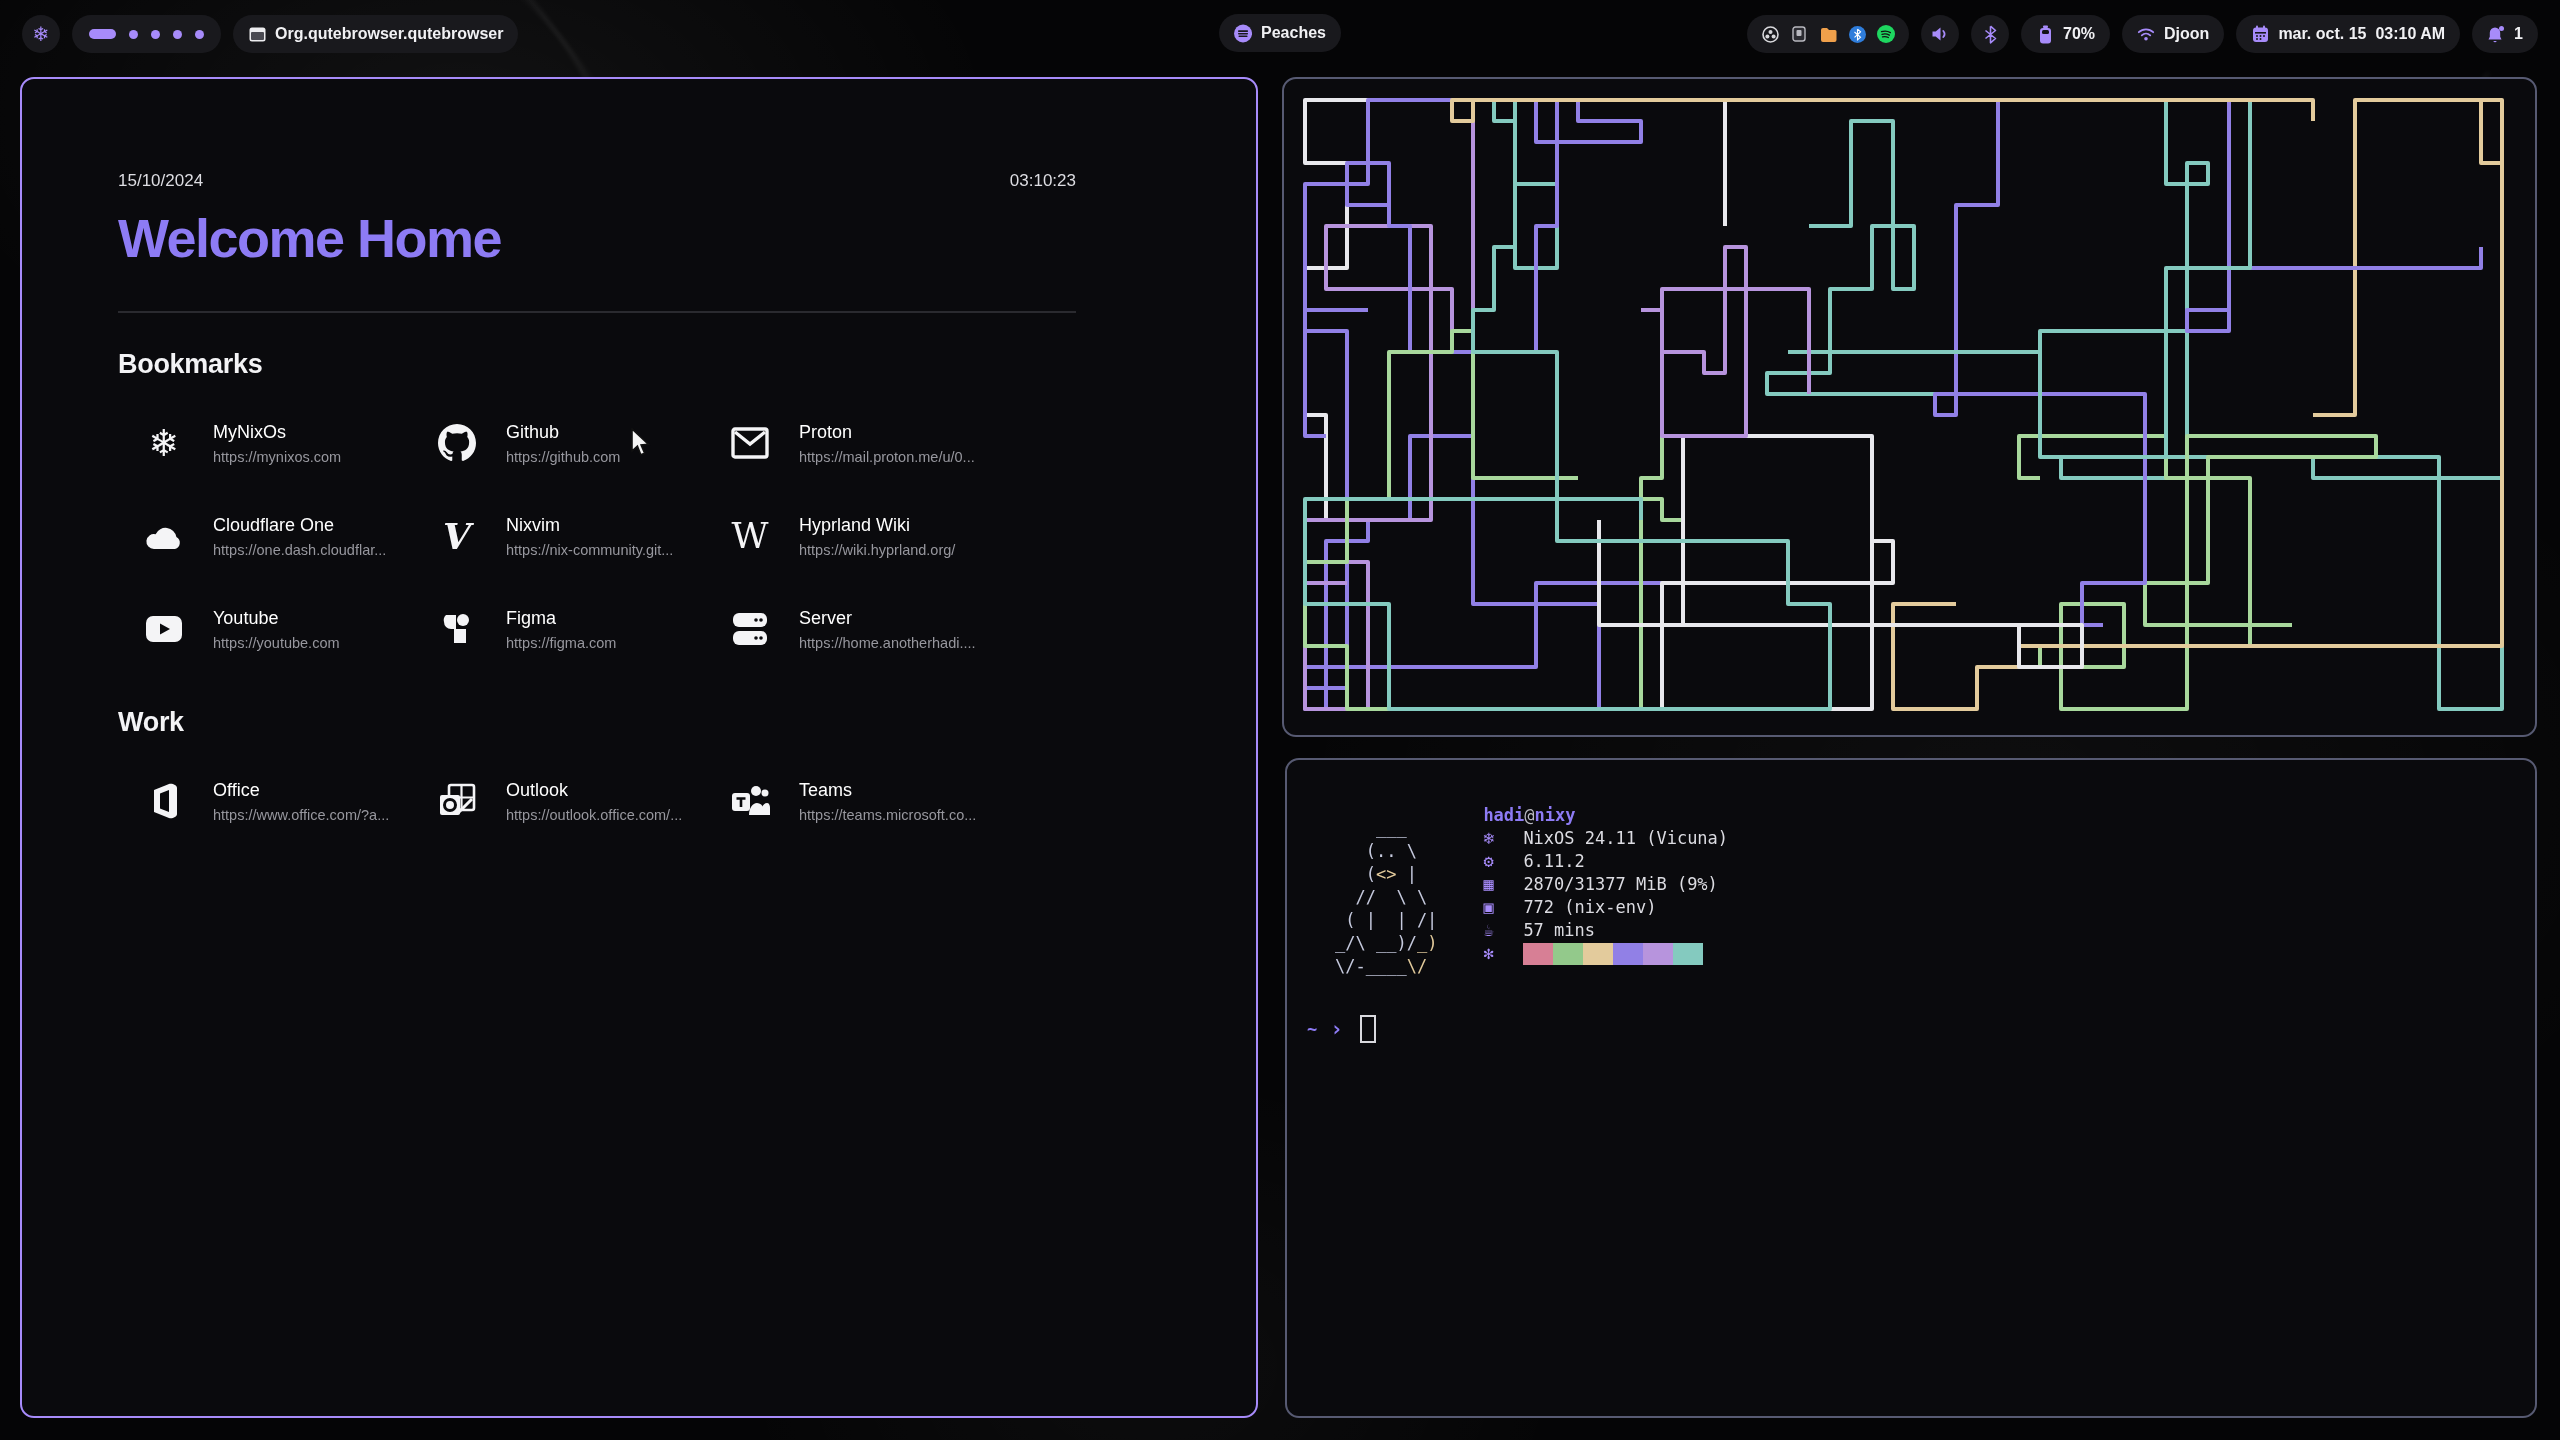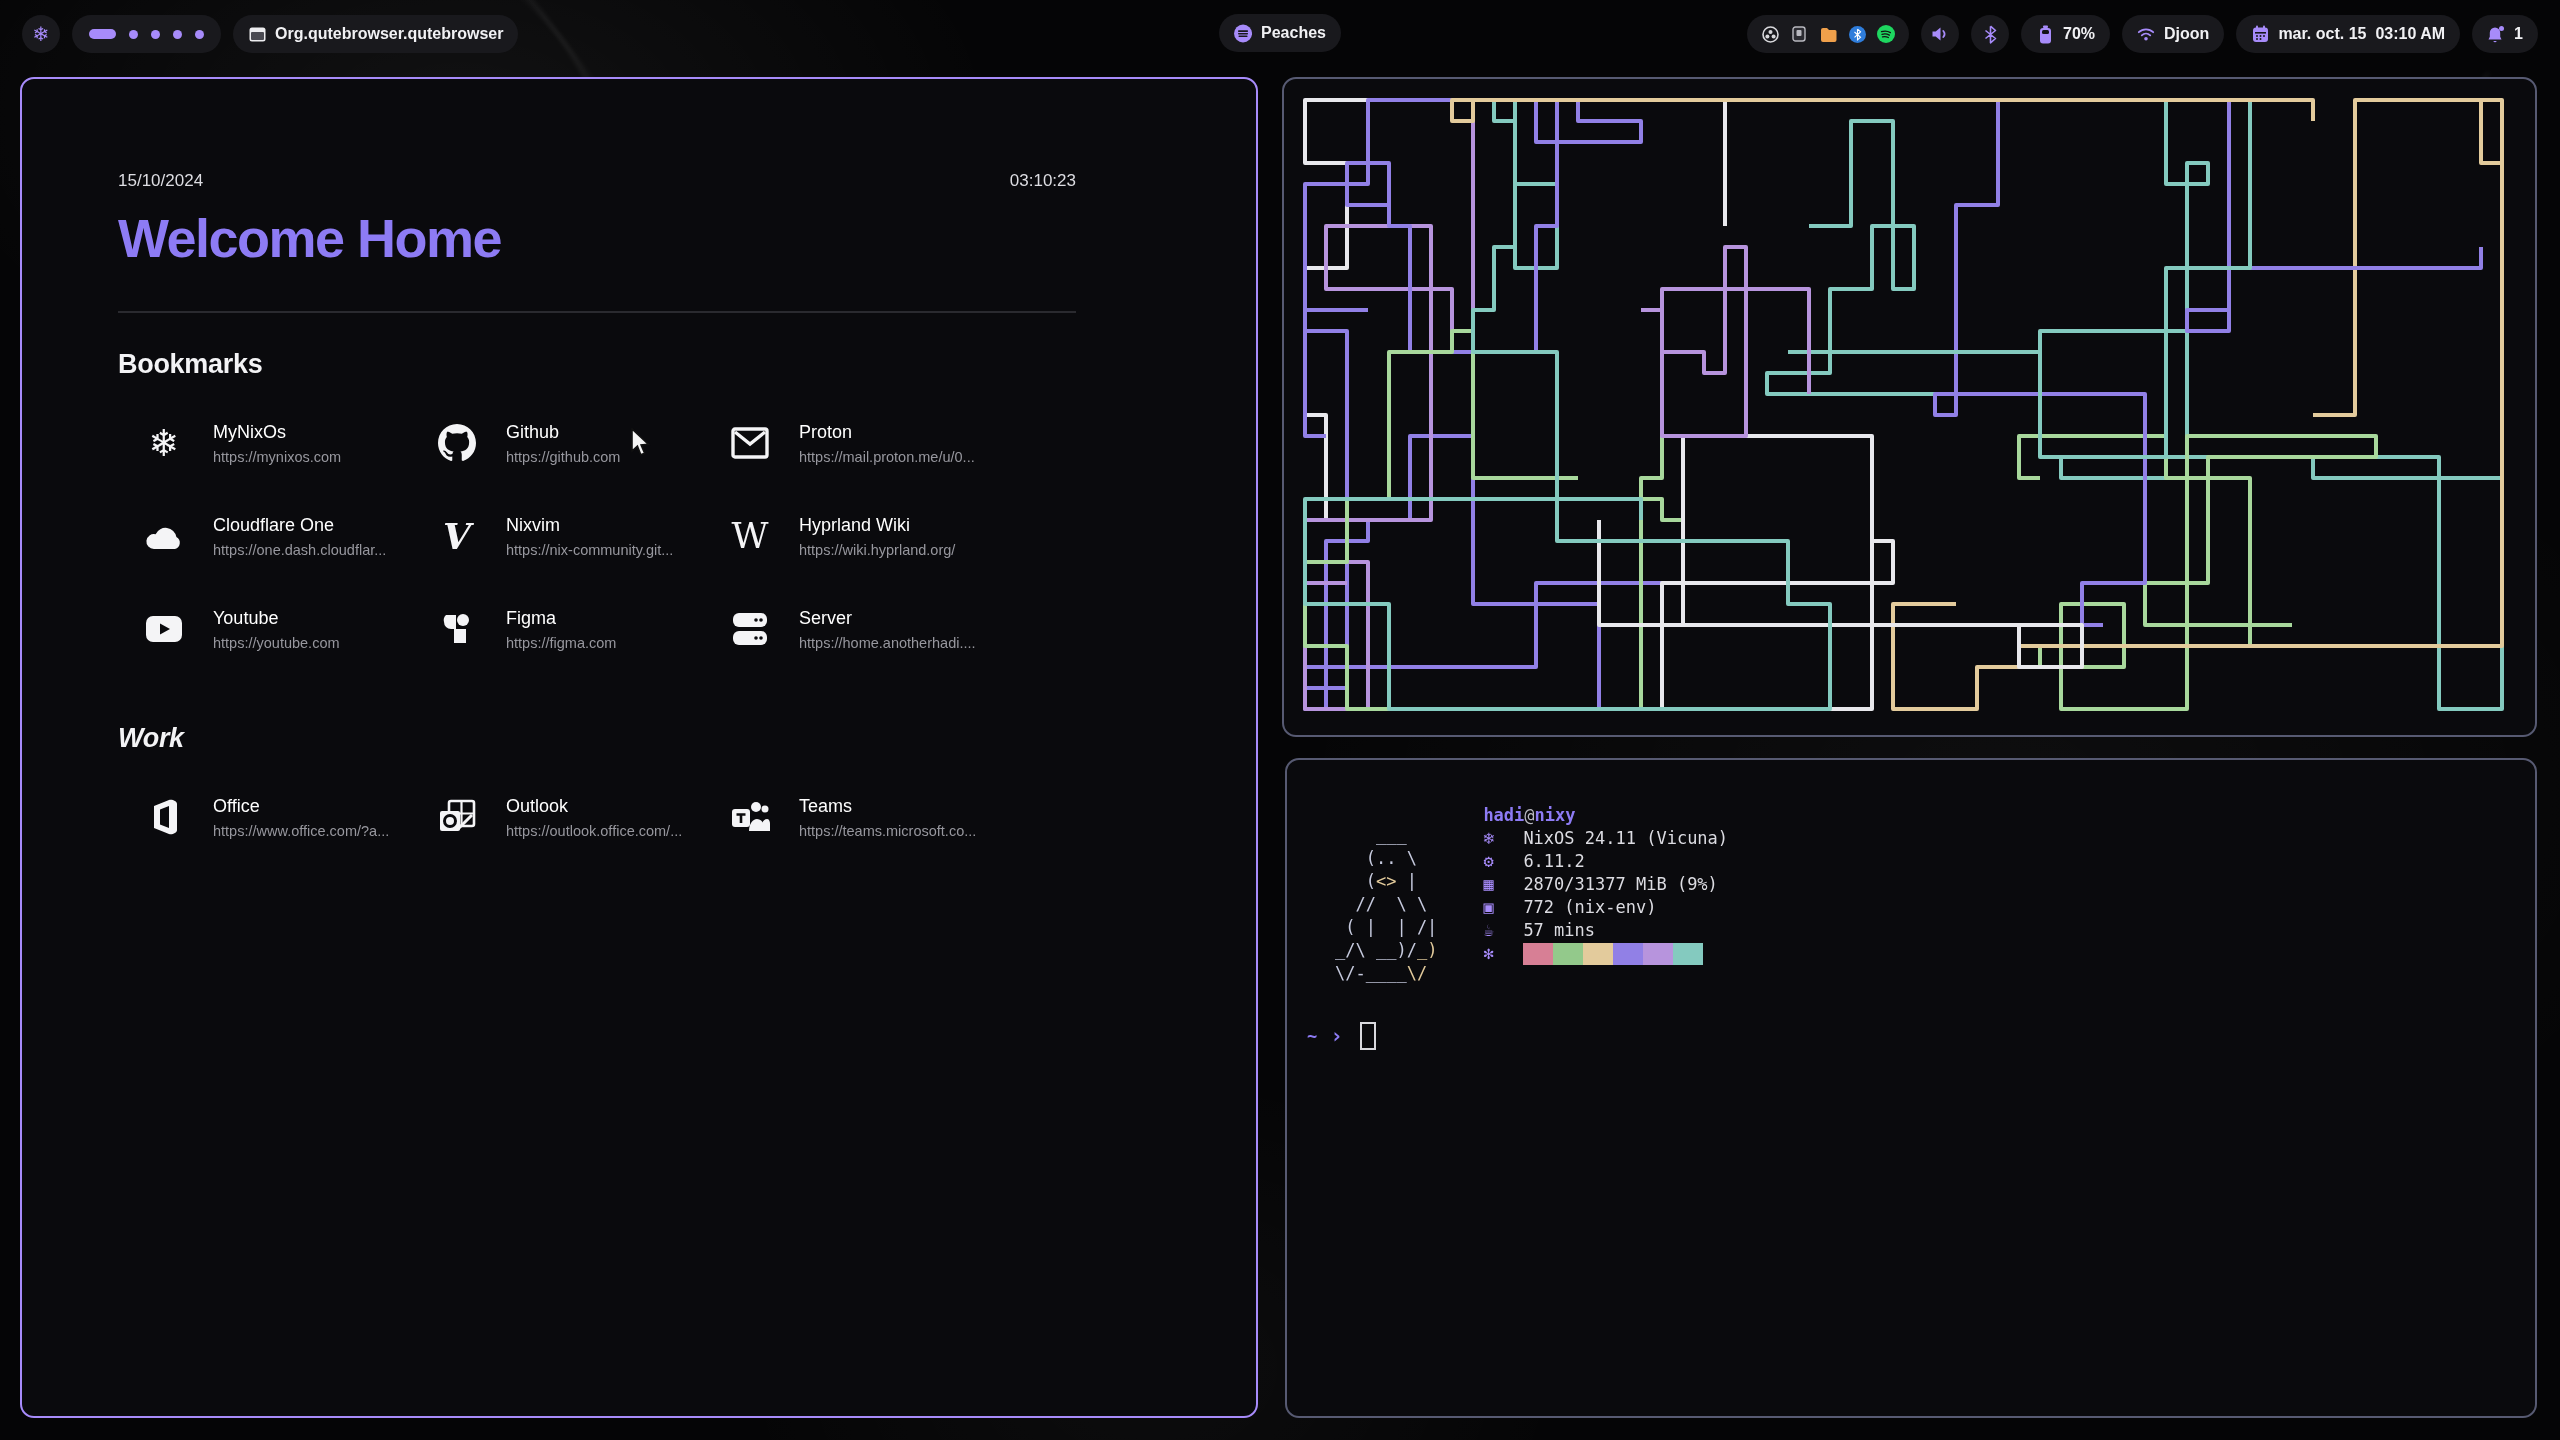--- a/index.html
+++ b/index.html
@@ -346,21 +346,21 @@
               <circle cx="30" cy="27" r="1.8" fill="#0a0a0d"></circle>
             </svg>
         </span>
         <span class="bm-txt">
             <span class="bm-label">Server</span>
             <span class="bm-url">https://home.anotherhadi....</span>
           </span>
       </div>
     </div>
 
-    <div class="sec-head" style="margin-top:64px;font-style:italic;">Work</div>
+    <div class="sec-head" style="margin-top:48px;">Work</div>
     <div class="bm-grid">
 
       <div class="bm">
         <span class="bm-ico">
           <svg width="28" height="36" viewBox="0 0 28 36">
               <path d="M19 1L4 7v22l15 6c3 1 8-1 8-4V5c0-3-5-5-8-4zM19 7v22l-9-3.5v-15z" fill="#f4f4f6"></path>
             </svg>
         </span>
         <span class="bm-txt">
             <span class="bm-label">Office</span>
@@ -420,21 +420,21 @@
       <path d="M588 462 L588 483 L588 504 L588 525 L588 546 L588 567 L588 588 L588 609 L588 630 L567 630 L546 630 L525 630 L504 630 L483 630 L462 630 L441 630 L420 630 L399 630 L378 630 L378 609 L378 588 L378 567 L378 546 L399 546 L420 546 L441 546 L462 546 L483 546 L504 546 L525 546 L546 546 L567 546 L588 546 L609 546 L630 546 L651 546 L672 546 L693 546 L714 546 L735 546 L735 567 L735 588 L756 588 L777 588 L798 588 L798 567 L798 546 L777 546 L756 546 L735 546 L714 546 L693 546 L672 546 L651 546 L630 546 L609 546 L588 546 L567 546 L546 546 L525 546 L504 546 L483 546 L462 546 L441 546 L420 546 L399 546 L399 525 L399 504 L399 483 L399 462 L399 441 L399 420 L399 399 L399 378 L399 357 L420 357 L441 357 L462 357 L483 357 L504 357 L525 357 L546 357 L567 357 L588 357 L588 378 L588 399 L588 420 L588 441 L588 462 L609 462 L609 483 L609 504 L588 504 L567 504 L546 504 L525 504 L504 504 L483 504 L462 504 L441 504 L420 504 L399 504 L378 504 L378 525 L378 546 L357 546 L336 546 L315 546 L315 525 L315 504 L315 483 L315 462 L315 441" fill="none" stroke="#e8e8ec" stroke-width="4" stroke-linejoin="round" stroke-linecap="butt"></path>
       <path d="M189 21 L189 42 L168 42 L168 21 L189 21 L210 21 L231 21 L252 21 L273 21 L294 21 L315 21 L336 21 L357 21 L378 21 L399 21 L420 21 L441 21 L462 21 L483 21 L504 21 L525 21 L546 21 L567 21 L588 21 L609 21 L630 21 L651 21 L672 21 L693 21 L714 21 L735 21 L756 21 L777 21 L798 21 L819 21 L840 21 L861 21 L882 21 L903 21 L924 21 L945 21 L966 21 L987 21 L1008 21 L1029 21 L1029 42" fill="none" stroke="#e3cb9c" stroke-width="4" stroke-linejoin="round" stroke-linecap="butt"></path>
       <path d="M231 168 L210 168 L210 189 L210 210 L210 231 L189 231 L189 252 L189 273 L210 273 L231 273 L252 273 L273 273 L273 294 L273 315 L273 336 L273 357 L273 378 L273 399 L273 420 L273 441 L273 462 L294 462 L315 462 L336 462 L357 462 L378 462 L399 462 L420 462 L441 462 L462 462 L483 462 L504 462 L504 483 L504 504 L504 525 L525 525 L546 525 L546 546 L546 567 L546 588 L546 609 L546 630 L525 630 L504 630 L483 630 L462 630 L441 630 L420 630 L399 630 L378 630 L357 630 L336 630 L315 630 L294 630 L273 630 L252 630 L231 630 L210 630 L189 630 L168 630 L147 630 L126 630 L105 630 L105 609 L105 588 L105 567 L105 546 L105 525 L84 525 L63 525 L42 525 L21 525 L21 504 L21 483 L21 462 L21 441 L21 420 L42 420 L63 420 L84 420 L105 420 L126 420 L147 420 L168 420 L189 420 L210 420 L231 420 L252 420 L273 420 L294 420 L315 420 L336 420 L357 420 L357 441" fill="none" stroke="#84cabf" stroke-width="4" stroke-linejoin="round" stroke-linecap="butt"></path>
       <path d="M357 231 L378 231 L378 252 L378 273 L378 294 L378 315 L378 336 L378 357 L399 357 L420 357 L441 357 L462 357 L462 336 L462 315 L462 294 L462 273 L462 252 L462 231 L462 210 L462 189 L462 168 L441 168 L441 189 L441 210 L441 231 L441 252 L441 273 L441 294 L420 294 L420 273 L399 273 L378 273 L378 252 L378 231 L378 210 L399 210 L420 210 L441 210 L462 210 L483 210 L504 210 L525 210 L525 231 L525 252 L525 273 L525 294 L525 315" fill="none" stroke="#b794dd" stroke-width="4" stroke-linejoin="round" stroke-linecap="butt"></path>
     </svg>
 </div>
 
 <div class="win inactive win-term">
   <div class="term">
     <div class="fetch">
-      <pre style="margin-top:20px;"><span style="color: rgb(198, 202, 222);">    ___</span>
+      <pre style="margin-top:13px;"><span style="color: rgb(198, 202, 222);">    ___</span>
 <span style="color: rgb(198, 202, 222);">   (.. \</span>
 <span style="color: rgb(198, 202, 222);">   (</span><span style="color: rgb(227, 203, 156);">&lt;&gt;</span><span style="color: rgb(198, 202, 222);"> |</span>
 <span style="color: rgb(198, 202, 222);">  //  \ \</span>
 <span style="color: rgb(198, 202, 222);"> ( |  | /|</span>
 <span style="color: rgb(198, 202, 222);">_/\ __)/</span><span style="color: rgb(227, 203, 156);">_)</span>
 <span style="color: rgb(198, 202, 222);">\/-____</span><span style="color: rgb(227, 203, 156);">\/</span>
 </pre>
       <div>
         <div class="f-line"><span class="f-user">hadi</span><span class="f-at">@</span><span class="f-user">nixy</span></div>
         <div class="f-line"><span class="f-ico">❄</span><span>NixOS 24.11 (Vicuna)</span></div>

